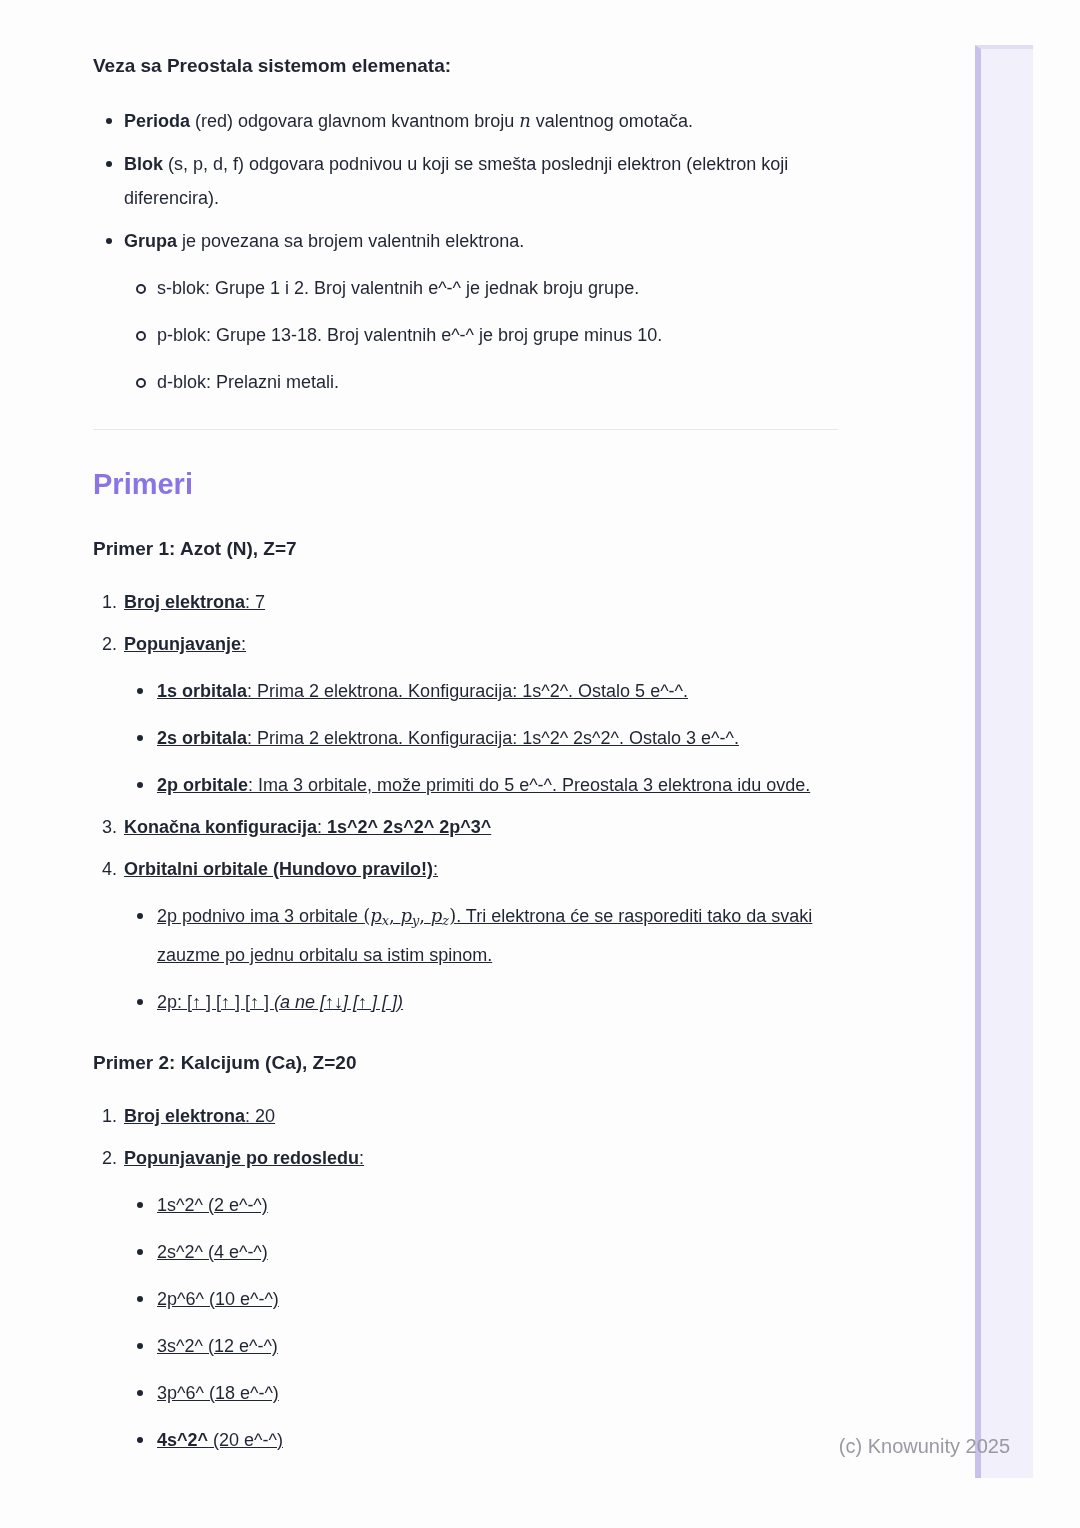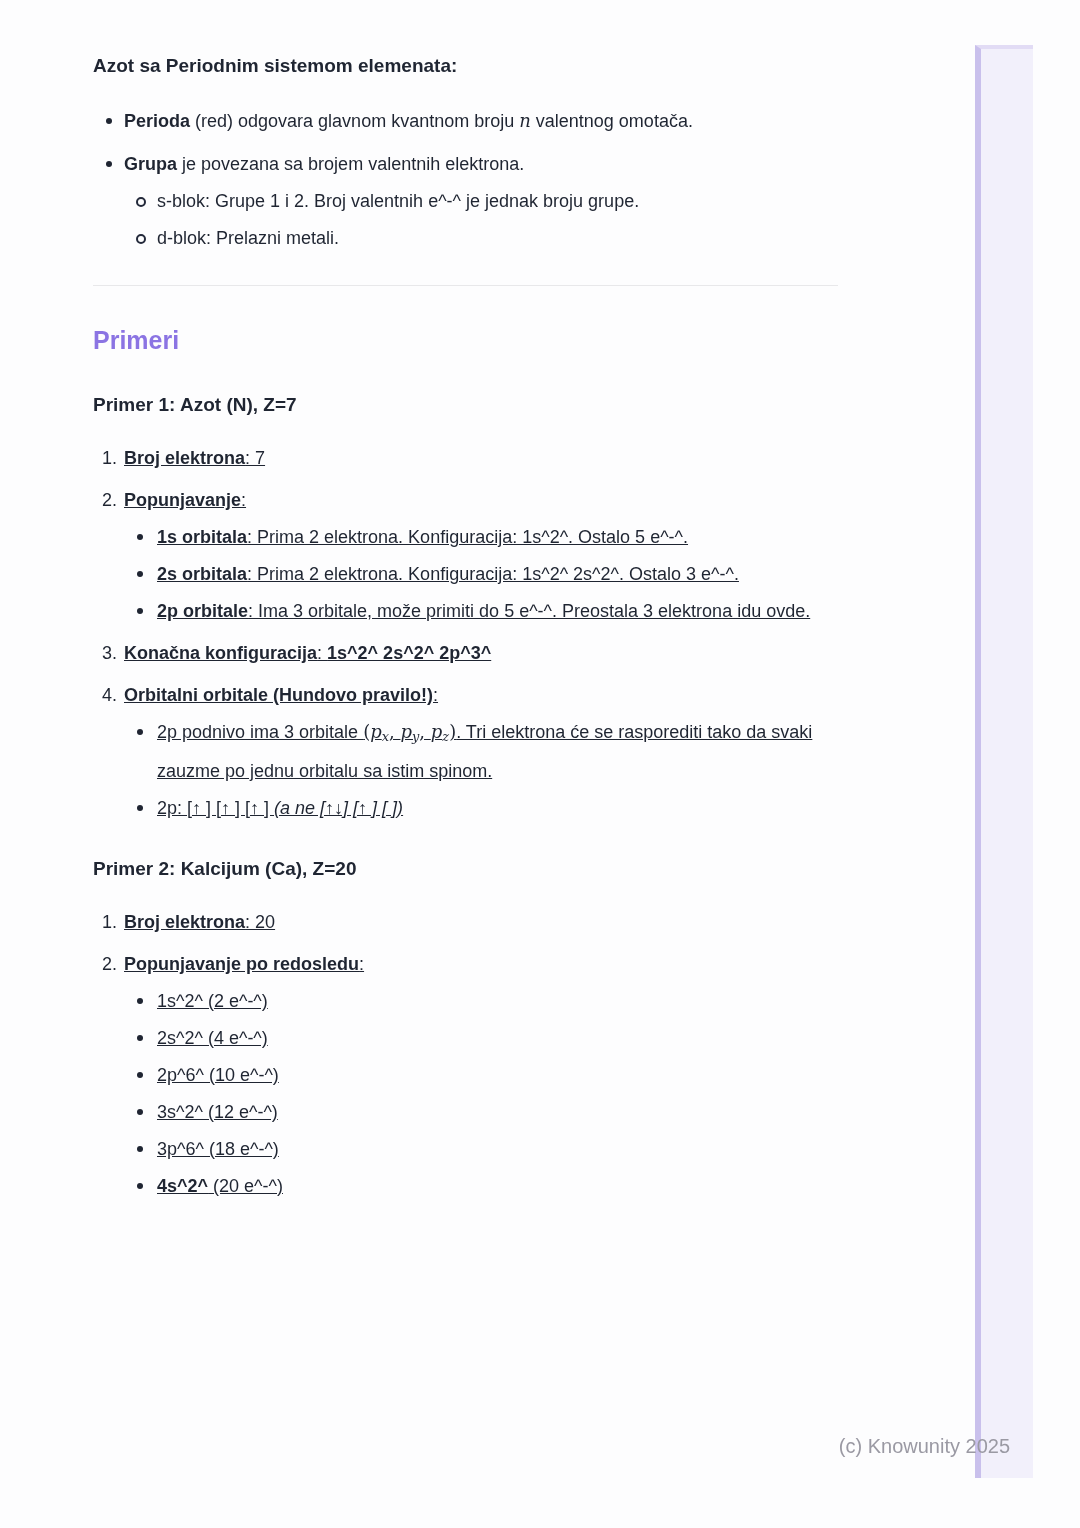--- a/index.html
+++ b/index.html
@@ -28,40 +28,40 @@
     line-height:34px;
   }
   h3{
     font-size:19px;
     line-height:28px;
     font-weight:700;
     margin:30px 0 0 0;
   }
   h3.first{margin-top:52px;}
   h2.primeri{
-    font-size:25px;
+    font-size:29px;
     line-height:42px;
     font-weight:700;
     margin:33px 0 0 0;
   }
   hr.divider{
     border:none;
     border-top:1px solid #e8e8ea;
     margin:30px 0 0 0;
   }
   ul,ol{list-style:none;margin:0;padding:0;}
   ul.l1{margin-top:24px;}
   ul.l1 > li{position:relative;padding-left:31px;margin-top:9px;}
   ul.l1 > li:first-child{margin-top:16px;}
   ul.l1 > li::before{
     content:"";position:absolute;left:13px;top:14px;
     width:6px;height:6px;border-radius:50%;background:#1f2532;
   }
   ul.l2{margin-top:3px;}
-  ul.l2 > li{position:relative;padding-left:33px;margin-top:3px;}
+  ul.l2 > li{position:relative;padding-left:33px;margin-top:13px;}
   ul.l2.hollow > li::before{
     content:"";position:absolute;left:12px;top:13px;
     width:6px;height:6px;border-radius:50%;
     border:2px solid #23293a;background:transparent;
   }
   ul.l2.filled > li::before{
     content:"";position:absolute;left:13px;top:14px;
     width:6px;height:6px;border-radius:50%;background:#1f2532;
   }
   ol.ol1{margin-top:22px;counter-reset:item;text-decoration:underline;}
@@ -85,31 +85,37 @@
 </style>
 </head>
 <body>
 
 <div class="page">
 
   <div class="edge-strip"></div>
 
   <div class="content">
 
-    <h3 class="first">Azot sa Periodnim sistemom elemenata:</h3>
+    <h3 class="first">Veza sa Preostala sistemom elemenata:</h3>
 
     <ul class="l1">
       <li>
         <span><span class="b">Perioda</span><span> (red) odgovara glavnom kvantnom broju </span><span class="m">n</span><span> valentnog omotača.</span></span>
       </li>
       <li>
+        <span><span class="b">Blok</span><span> (s, p, d, f) odgovara podnivou u koji se smešta poslednji elektron (elektron koji diferencira).</span></span>
+      </li>
+      <li>
         <span><span class="b">Grupa</span><span> je povezana sa brojem valentnih elektrona.</span></span>
         <ul class="l2 hollow">
           <li>
             <span><span>s-blok: Grupe 1 i 2. Broj valentnih e^-^ je jednak broju grupe.</span></span>
+          </li>
+          <li>
+            <span><span>p-blok: Grupe 13-18. Broj valentnih e^-^ je broj grupe minus 10.</span></span>
           </li>
           <li>
             <span><span>d-blok: Prelazni metali.</span></span>
           </li>
         </ul>
       </li>
     </ul>
 
     <hr class="divider">
 

